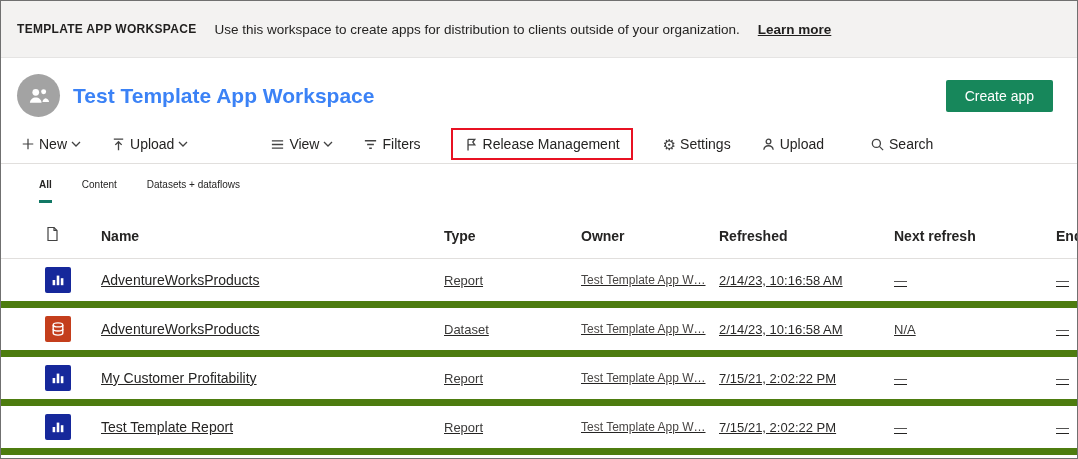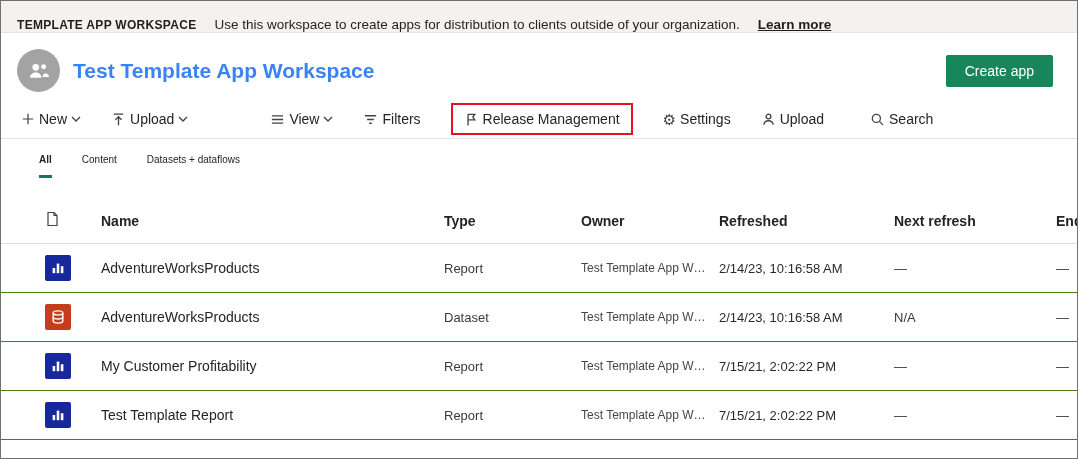--- a/index.html
+++ b/index.html
@@ -8,23 +8,23 @@
   .window {
     position: relative;
     width: 1078px; height: 459px;
     background: #fff;
     border: 1px solid #707070;
     overflow: hidden;
     color: #252423;
   }
   
   .banner {
-    height: 32px;
+    height: 57px;
     background: var(--banner-bg, #F3F2F1);
-    display: flex; align-items: flex-end;
+    display: flex; align-items: center;
     padding: 0 16px; gap: 18px;
     border-bottom: 1px solid #e5e4e3;
   }
   .banner-title { font-weight: 700; font-size: 12px; letter-spacing: .3px; color: #201f1e; white-space: nowrap; }
   .banner-msg   { font-size: 13.5px; color: #252423; white-space: nowrap; }
   .banner-link  { font-size: 13.5px; font-weight: 600; color: #201f1e; text-decoration: underline; cursor: pointer; white-space: nowrap; }
   
   .header { display: flex; align-items: center; padding: 16px 24px 12px 16px; }
   .avatar {
     width: 43px; height: 43px; border-radius: 50%;
@@ -61,26 +61,26 @@
   .tab { padding-bottom: 10px; cursor: pointer; color: #252423; border-bottom: 3px solid transparent; }
   .tab.active { font-weight: 700; border-bottom-color: var(--tab-underline, #117865); }
   
   .thead, .trow {
     display: grid;
     grid-template-columns: 56px 343px 137px 138px 175px 162px 60px;
     padding-left: 44px;
     align-items: center;
   }
   .thead {
-    margin-top: 33px;
+    margin-top: 23px;
     padding-bottom: 13px;
     border-bottom: 1px solid #e1dfdd;
     font-weight: 700; font-size: 14px; color: #252423;
   }
-  .trow { height: 49px; border-bottom: 1px solid #4d7c0f; cursor: pointer; }
+  .trow { height: 49px; border-bottom: 7px solid #4d7c0f; cursor: pointer; text-decoration: underline; }
   .cell { overflow: hidden; white-space: nowrap; text-overflow: clip; padding-right: 10px; }
   .c-name { font-size: 14px; color: #252423; }
   .c-type { font-size: 13px; color: #3b3a39; }
   .c-owner { font-size: 12px; color: #494644; }
   .c-refreshed { font-size: 13px; color: #2b2a29; }
   .c-next, .c-end { font-size: 13px; color: #3b3a39; }
   .tile {
     width: 26px; height: 26px; border-radius: 2px;
     display: flex; align-items: center; justify-content: center;
   }

